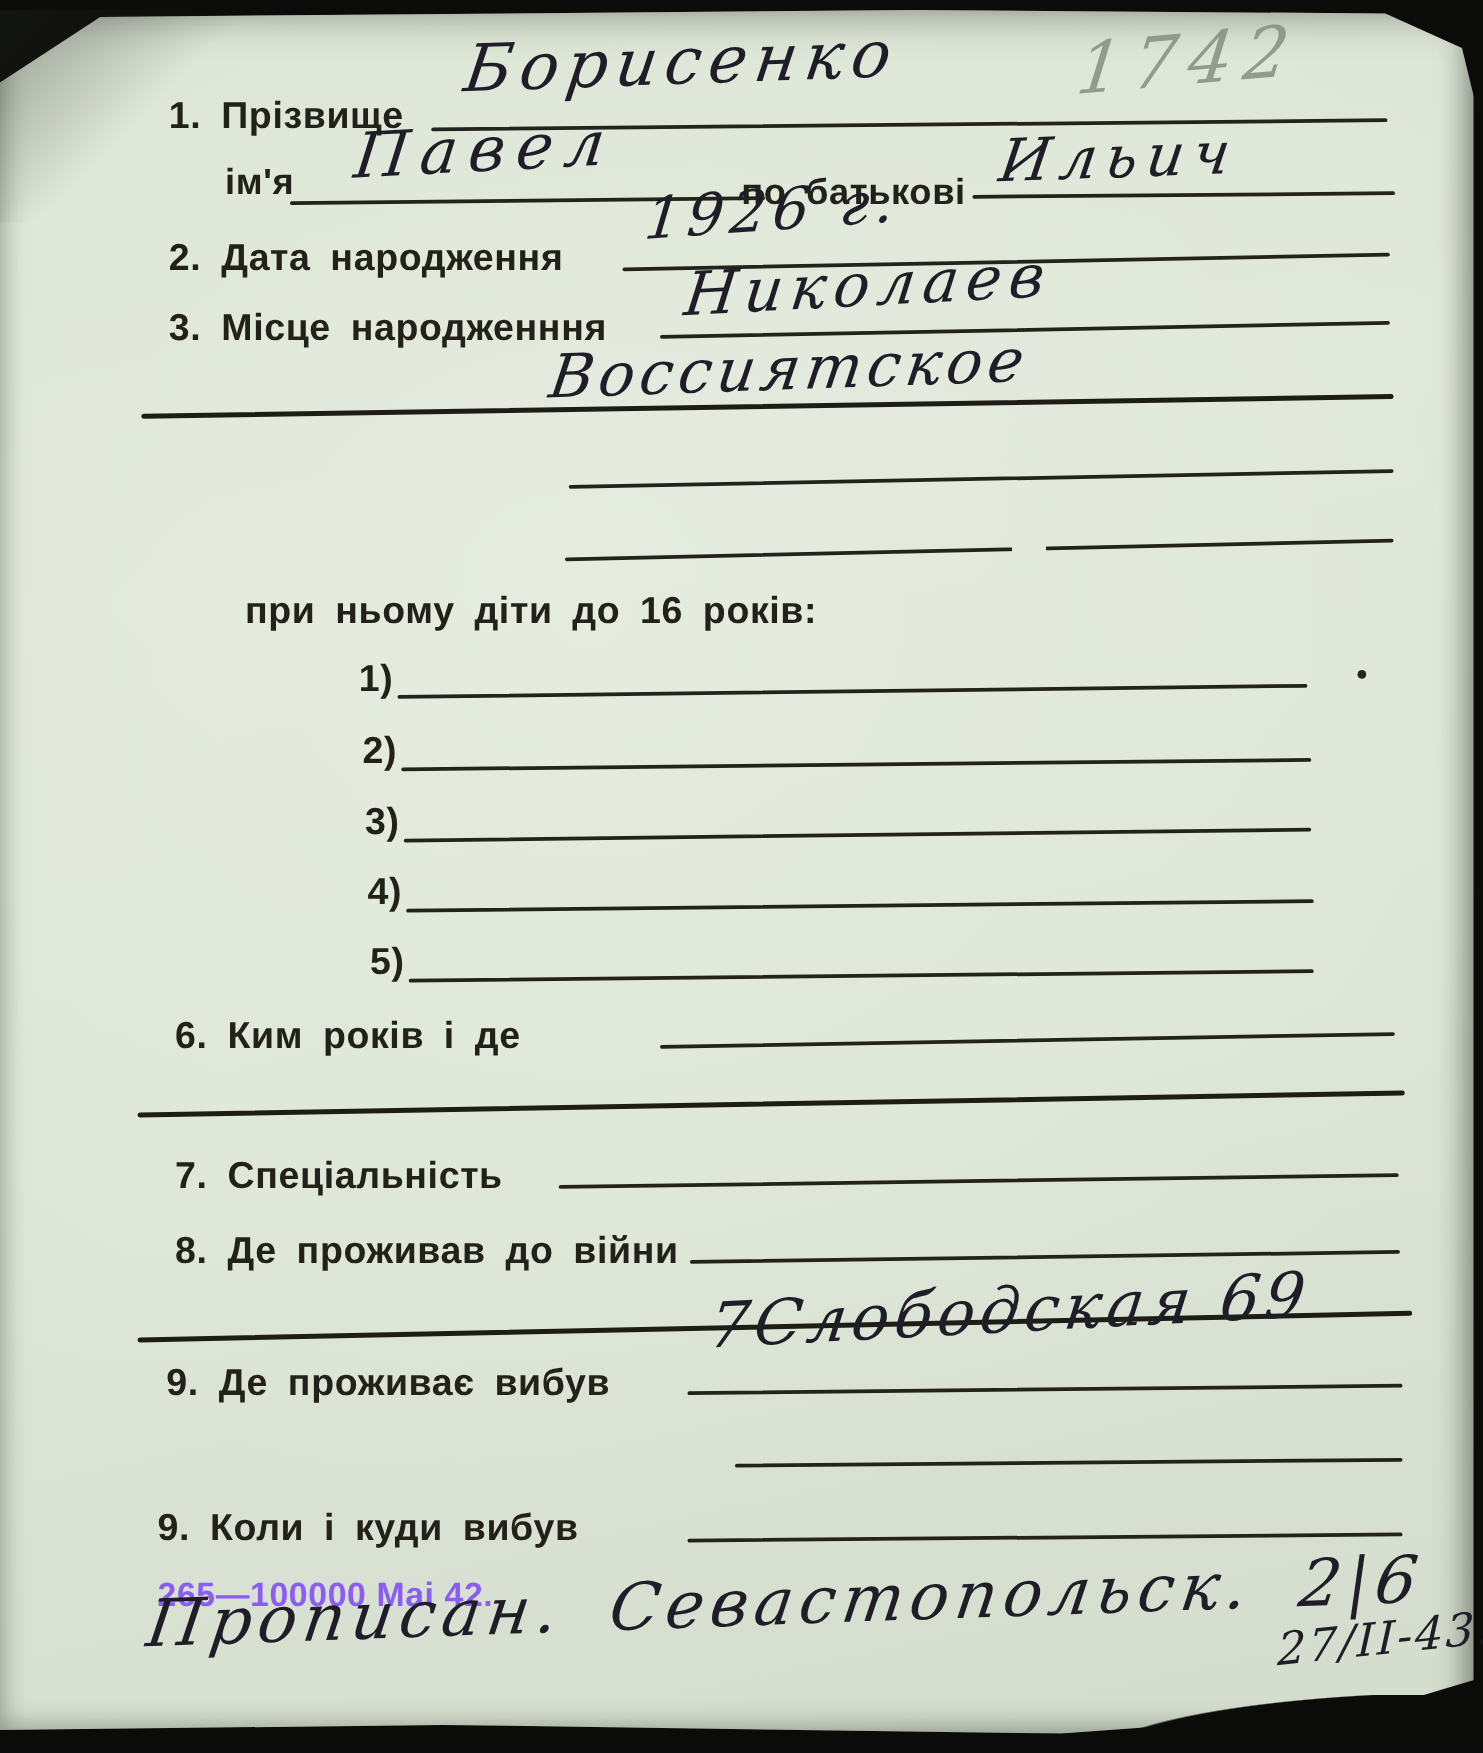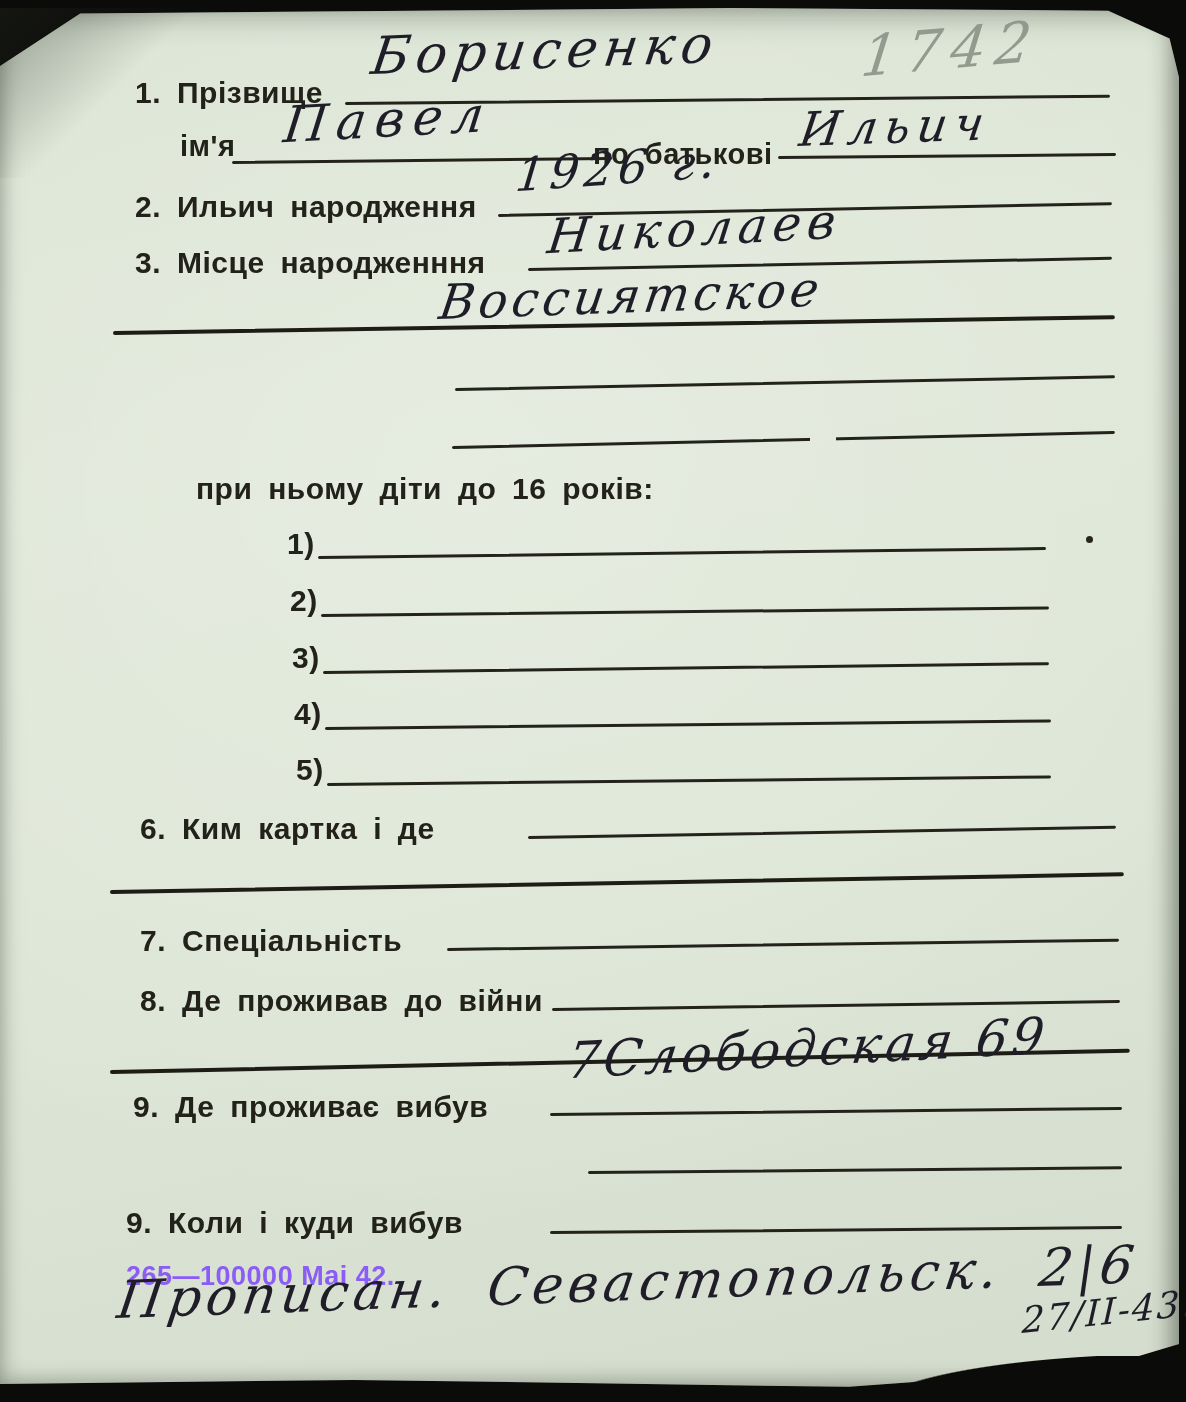--- a/index.html
+++ b/index.html
@@ -105,21 +105,21 @@
 
   <div class="lbl sub" style="left:180px; top:130px;">ім'я</div>
   <div class="hw" style="left:284px; top:96px; font-size:50px; letter-spacing:9px; transform:rotate(-3deg) skewX(-10deg);">Павел</div>
   <div class="rule" style="left:232px; top:161px; width:380px; transform:rotate(-0.6deg);"></div>
 
   <div class="lbl sub" style="left:593px; top:138px;">по батькові</div>
   <div class="hw" style="left:800px; top:102px; font-size:47px; letter-spacing:7px; transform:rotate(-2deg) skewX(-10deg);">Ильич</div>
   <div class="rule" style="left:778px; top:156px; width:338px; transform:rotate(-0.5deg);"></div>
 
   <div class="lbl" style="left:135px; top:190px;">
-    <span class="no">2.</span><span>Ильич народження</span>
+    <span class="no">2.</span><span>Дата народження</span>
   </div>
   <div class="hw" style="left:516px; top:148px; font-size:46px; letter-spacing:5px; transform:rotate(-4deg) skewX(-10deg);">1926 г.</div>
   <div class="rule" style="left:498px; top:214px; width:614px; transform:rotate(-1.1deg);"></div>
 
   <div class="lbl" style="left:135px; top:246px;">
     <span class="no">3.</span><span>Місце народженння</span>
   </div>
   <div class="hw" style="left:548px; top:208px; font-size:48px; letter-spacing:6px; transform:rotate(-3deg) skewX(-10deg);">Николаев</div>
   <div class="rule" style="left:528px; top:268px; width:584px; transform:rotate(-1.1deg);"></div>
   <div class="hw" style="left:440px; top:274px; font-size:48px; letter-spacing:4px; transform:rotate(-2deg) skewX(-10deg);">Воссиятское</div>
@@ -140,21 +140,21 @@
   <div class="lbl marker" style="left:292px; top:641px;">3)</div>
   <div class="rule" style="left:323px; top:671px; width:726px; transform:rotate(-0.7deg);"></div>
 
   <div class="lbl marker" style="left:294px; top:697px;">4)</div>
   <div class="rule" style="left:325px; top:727px; width:726px; transform:rotate(-0.6deg);"></div>
 
   <div class="lbl marker" style="left:296px; top:753px;">5)</div>
   <div class="rule" style="left:327px; top:783px; width:724px; transform:rotate(-0.6deg);"></div>
 
   <div class="lbl" style="left:140px; top:812px;">
-    <span class="no">6.</span><span>Ким картка і де</span>
+    <span class="no">6.</span><span>Ким років і де</span>
   </div>
   <div class="rule" style="left:528px; top:836px; width:588px; transform:rotate(-1.0deg);"></div>
   <div class="rule thick" style="left:110px; top:890px; width:1014px; transform:rotate(-1.0deg);"></div>
 
   <div class="lbl" style="left:140px; top:924px;">
     <span class="no">7.</span><span>Спеціальність</span>
   </div>
   <div class="rule" style="left:447px; top:948px; width:672px; transform:rotate(-0.8deg);"></div>
 
   <div class="lbl" style="left:140px; top:984px;">

